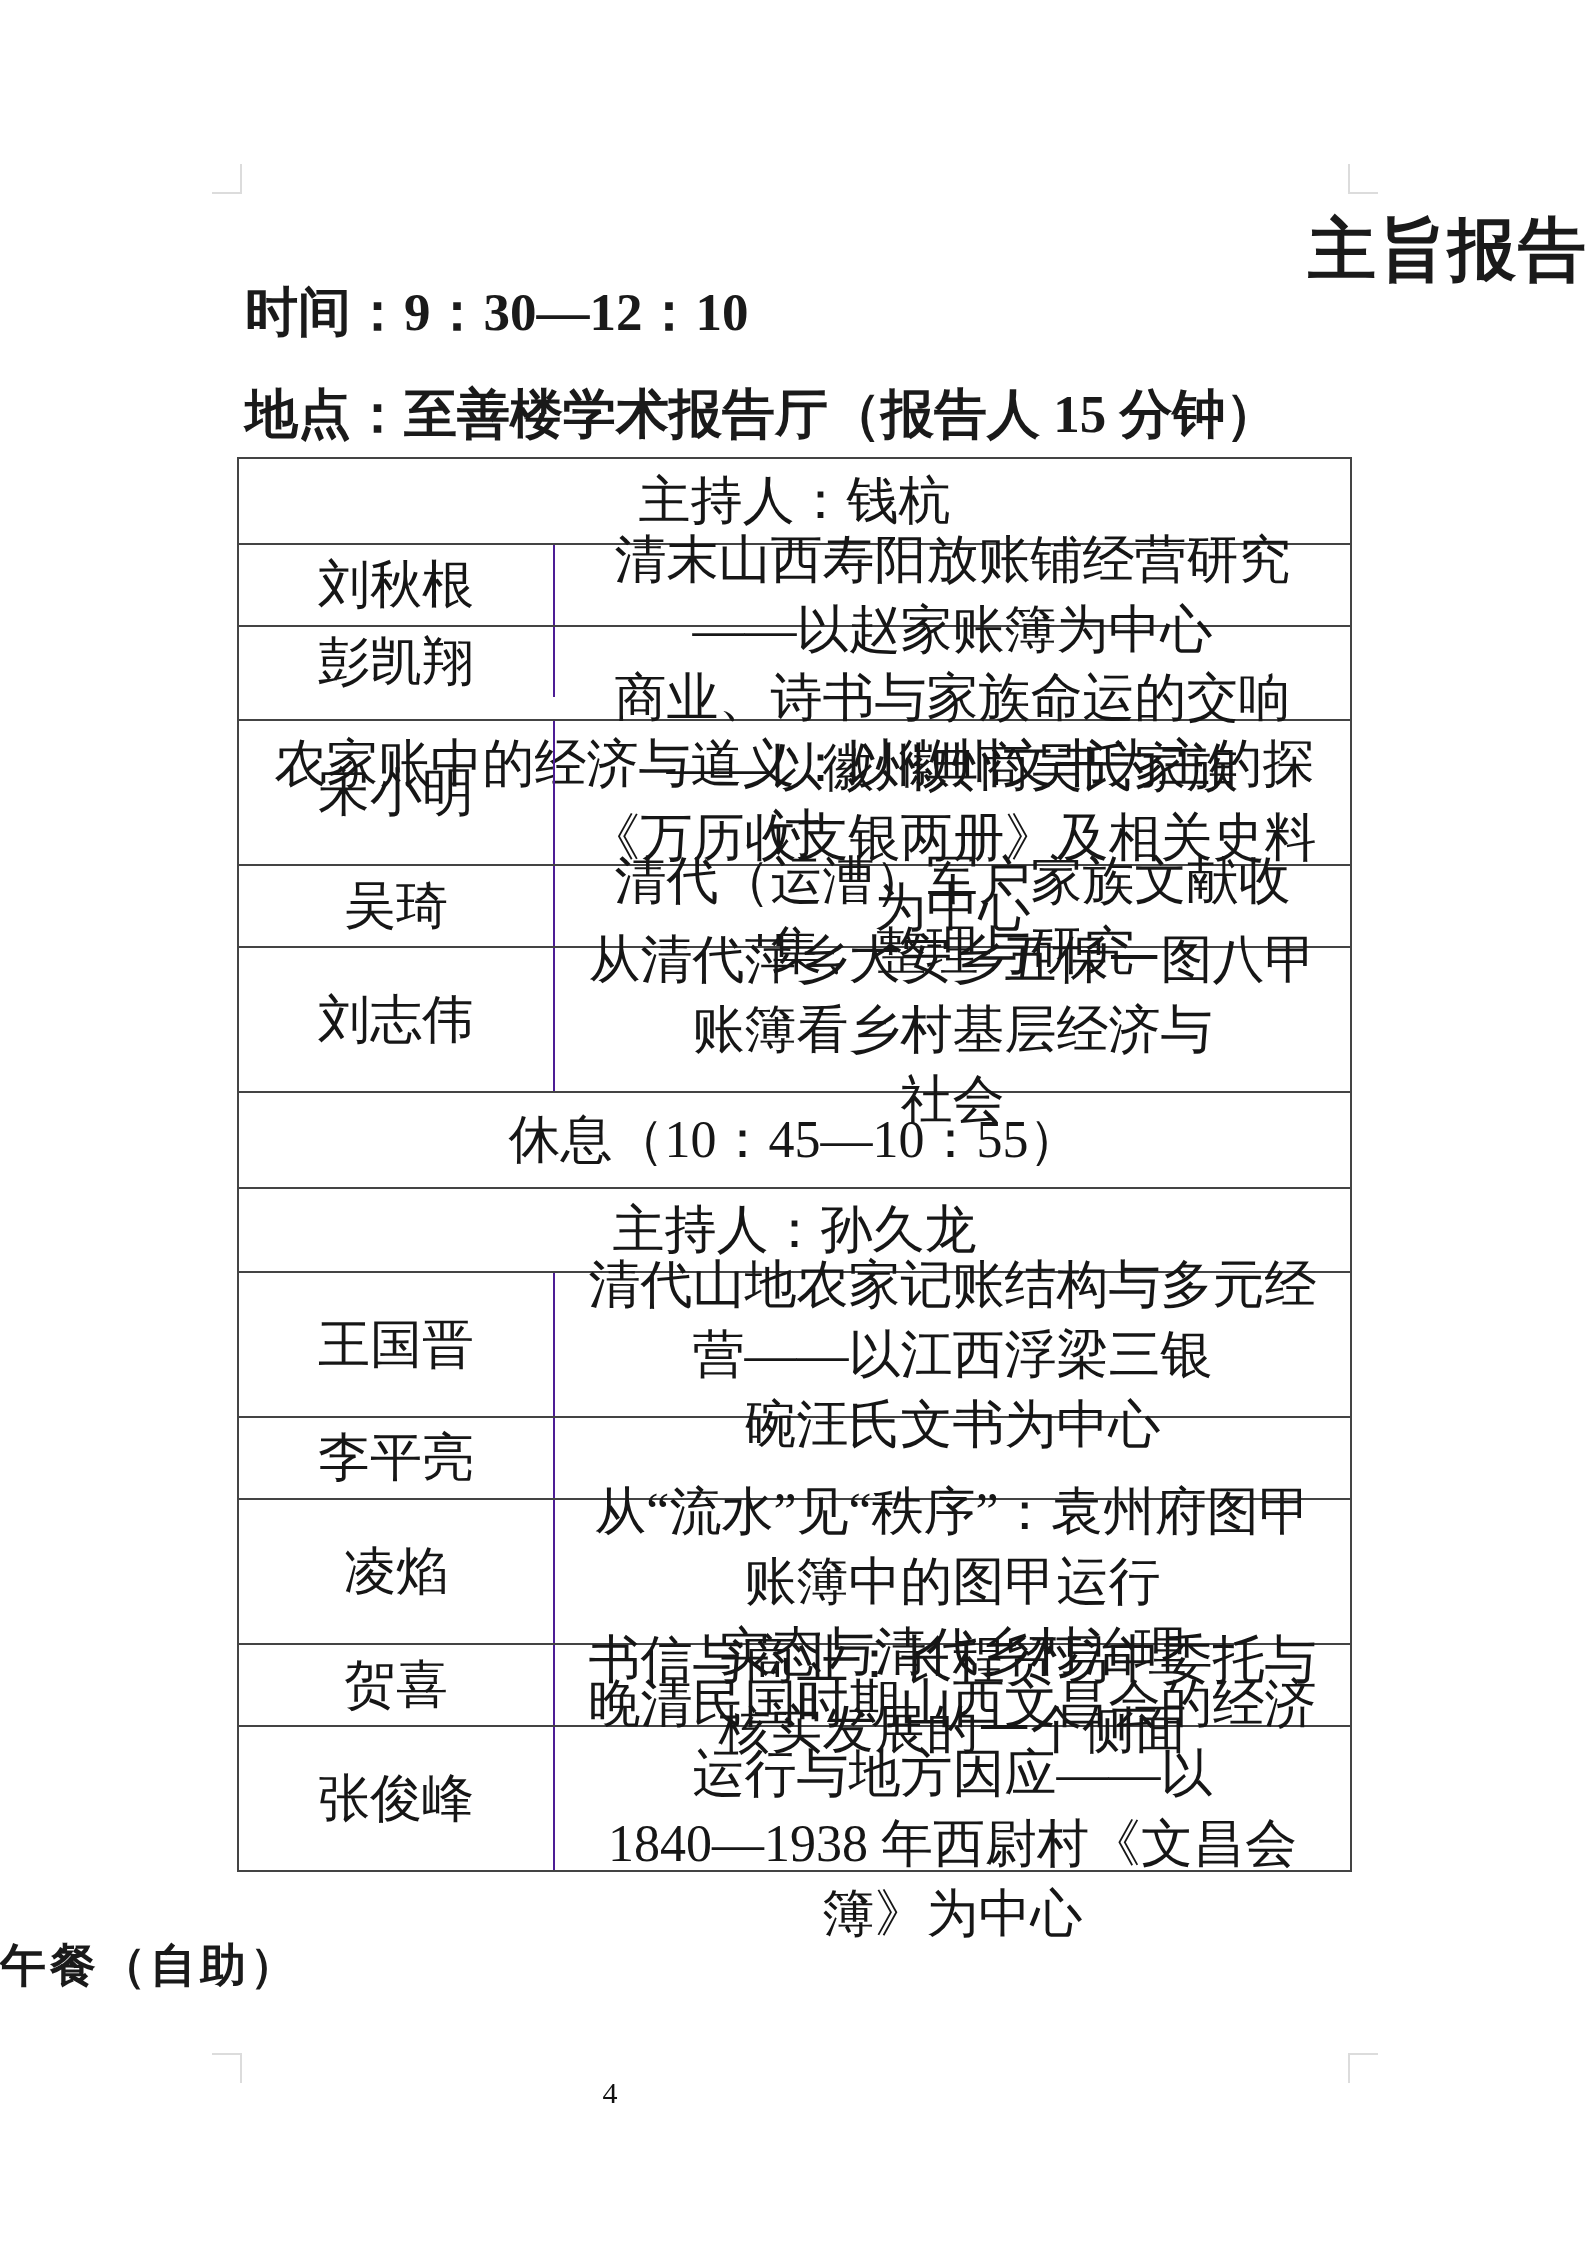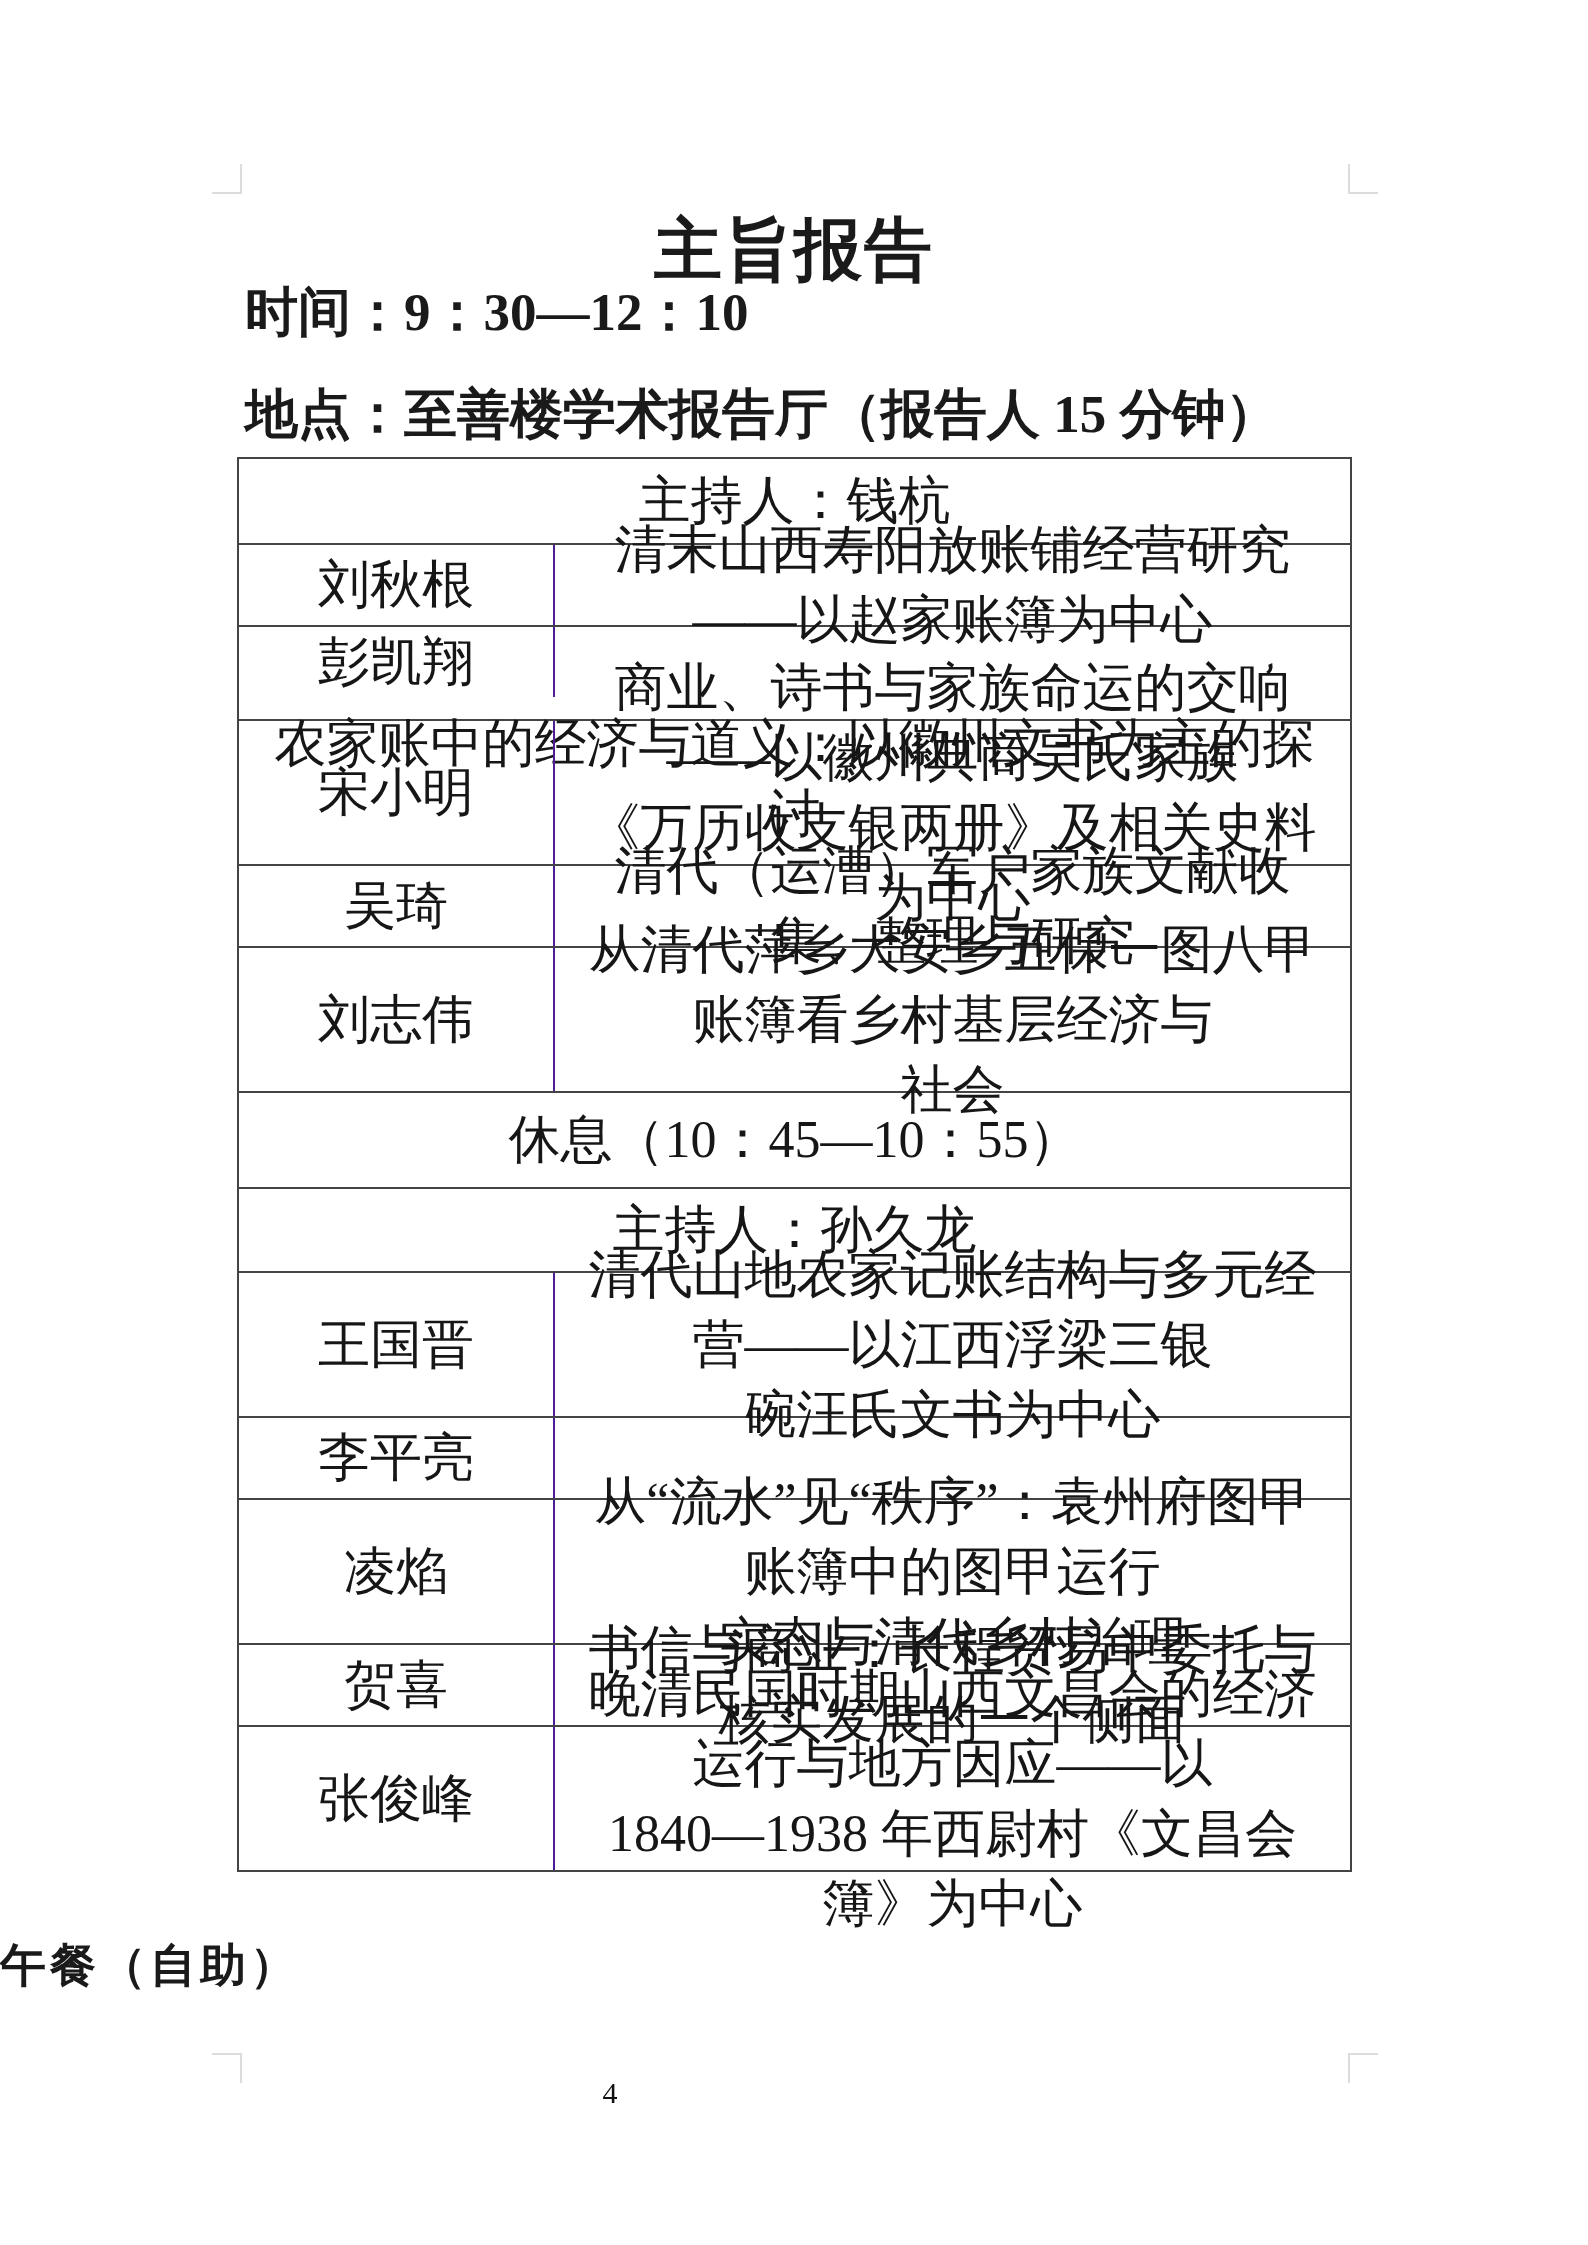--- a/index.html
+++ b/index.html
@@ -12,21 +12,21 @@
   }
   
   .corner{position:absolute;width:28px;height:28px;}
   .corner.tl{left:212px;top:164px;border-right:2px solid #dcdcdc;border-bottom:2px solid #dcdcdc;}
   .corner.tr{left:1348px;top:164px;border-left:2px solid #dcdcdc;border-bottom:2px solid #dcdcdc;}
   .corner.bl{left:212px;top:2053px;border-right:2px solid #dcdcdc;border-top:2px solid #dcdcdc;}
   .corner.br{left:1348px;top:2053px;border-left:2px solid #dcdcdc;border-top:2px solid #dcdcdc;}
 
   .doc-title{
     position:absolute;left:0;top:210px;width:1588px;
-    text-align:center;font-size:68px;font-weight:bold;
+    text-align:right;font-size:68px;font-weight:bold;
     letter-spacing:2px;line-height:80px;
   }
   .meta-line{
     position:absolute;left:245px;
     font-size:53px;font-weight:bold;line-height:48px;white-space:nowrap;
   }
   .meta-time{top:288px;}
   .meta-place{top:390px;}
 
   .schedule{
@@ -34,21 +34,21 @@
     border:2px solid #444;box-sizing:border-box;
     background:#fff;
   }
   .row{display:flex;align-items:stretch;box-sizing:border-box;}
   .row + .row{border-top:2px solid #444;}
   .cell{
     display:flex;flex-direction:column;justify-content:center;
     box-sizing:border-box;font-size:52px;color:#161616;
   }
   .name-cell{width:316px;border-right:2px solid #4c1d95;text-align:center;}
-  .title-cell{flex:1;text-align:center;padding:12px 14px;}
+  .title-cell{flex:1;text-align:center;padding:12px 14px;margin-top:20px;}
   .merged-cell{width:100%;text-align:center;}
   .title-line{line-height:70px;}
 
   .lunch-heading{
     position:absolute;left:0;top:1938px;width:1588px;
     text-align:left;font-size:46px;font-weight:bold;line-height:56px;
     letter-spacing:4px;
   }
   .page-number{
     position:absolute;left:560px;top:2076px;width:100px;

